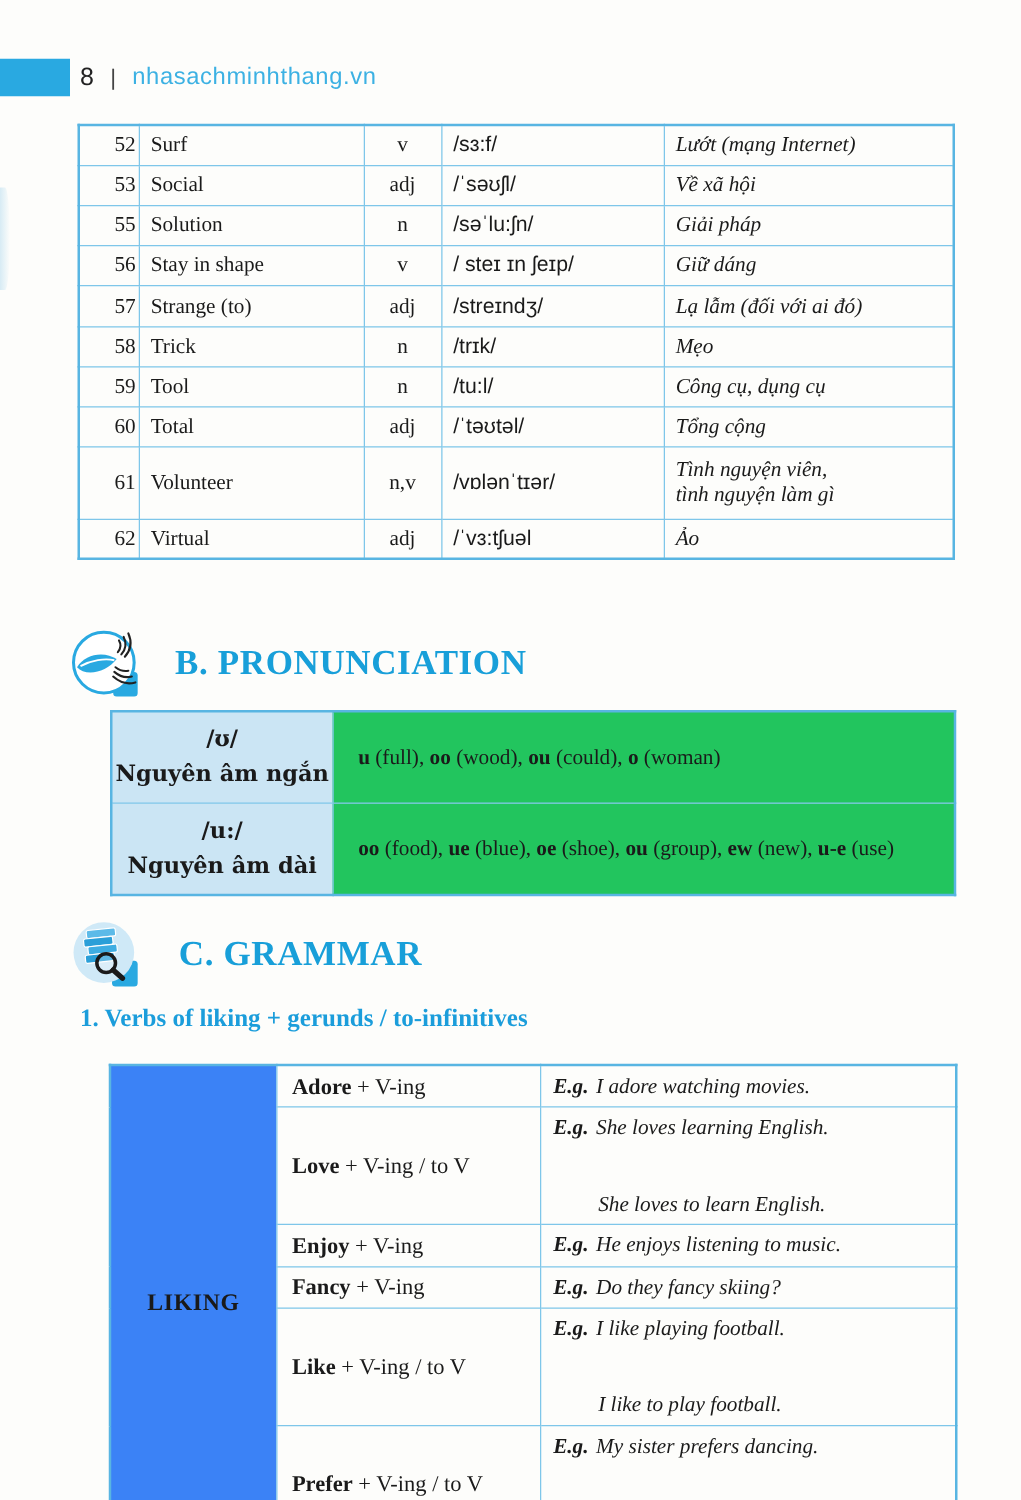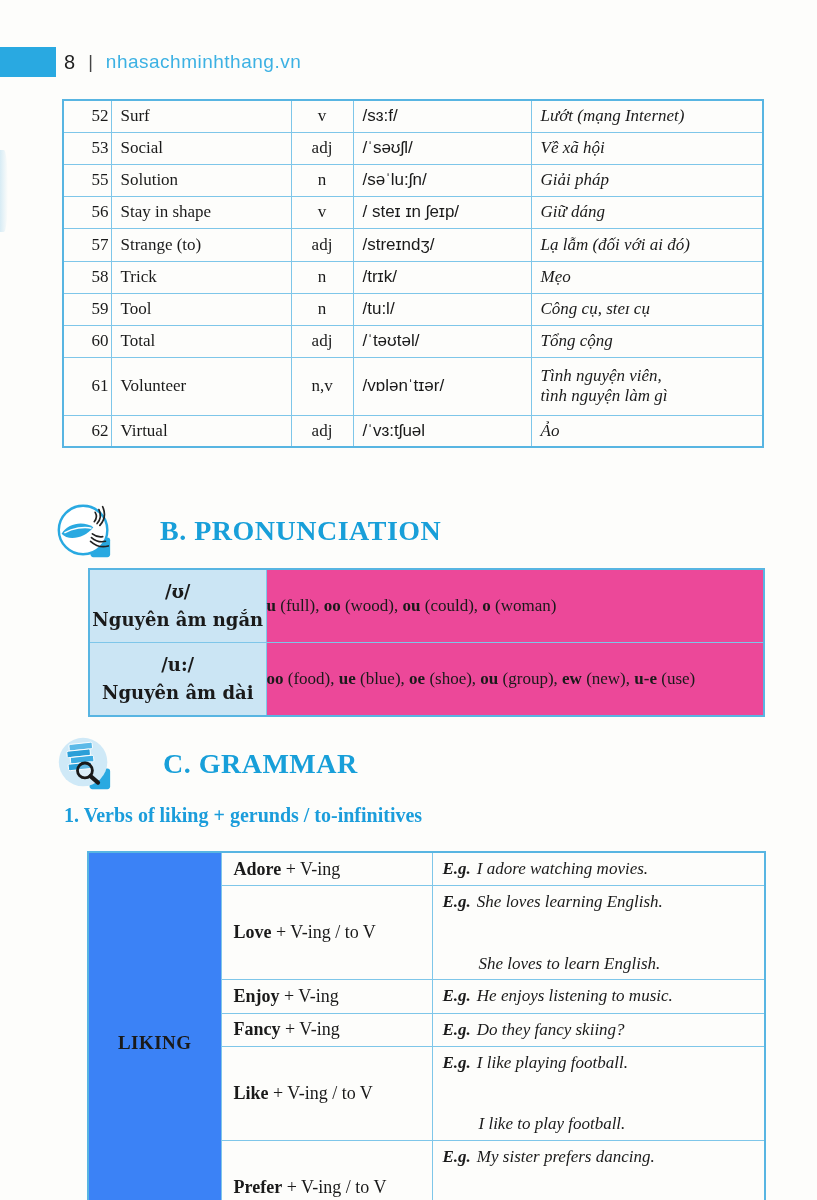--- a/index.html
+++ b/index.html
@@ -24,27 +24,27 @@
   .vocab{position:absolute;left:62px;top:99px;width:700px;font-size:17px;}
   .vocab td{padding:2px 6px;}
   .vocab .c-num{text-align:right;padding:2px 2px;}
   .vocab .c-word{padding-left:9px;}
   .vocab .c-pos{text-align:center;}
   .vocab .c-ipa{padding-left:9px;font-family:Liberation Sans, sans-serif;}
   .vocab .c-mean{padding-left:9px;font-style:italic;}
 
   
   .sec-icon{position:absolute;width:56px;height:56px;}
-  .sec-head{position:absolute;font-size:28px;font-weight:bold;color:#189fd9;letter-spacing:.5px;font-family:"Liberation Serif",serif;margin-left:20px;}
+  .sec-head{position:absolute;font-size:28px;font-weight:bold;color:#189fd9;letter-spacing:.5px;font-family:"Liberation Serif",serif;}
 
   
   .pron{position:absolute;left:88px;top:568px;width:677px;font-size:17px;}
   .pron td{height:70px;}
   .pron .p-left{width:177px;background:#cbe5f4;text-align:center;font-weight:bold;font-size:18px;line-height:1.55;font-family:"DejaVu Serif","Liberation Serif",serif;}
-  .pron .p-right{background:#ec4899;padding-left:0;}
+  .pron .p-right{background:#22c55e;padding-left:20px;}
 
   
   .subhead{position:absolute;left:64px;top:804px;font-size:20px;font-weight:bold;color:#1b9ddb;}
 
   
   .gram{position:absolute;left:87px;top:851px;width:679px;font-size:18px;}
   .gram .g-cat{background:#3b82f6;text-align:center;font-weight:bold;font-size:19px;letter-spacing:.5px;}
   .gram .g-pat{padding-left:12px;}
   .gram .g-ex{padding:3px 6px 3px 10px;font-size:17px;}
   .gram .eg{font-weight:bold;font-style:italic;margin-right:6px;}
@@ -127,21 +127,21 @@
       <td class="c-mean">
             <div>Mẹo</div>
           </td>
     </tr>
     <tr style="height:32px">
       <td class="c-num">59</td>
       <td class="c-word">Tool</td>
       <td class="c-pos">n</td>
       <td class="c-ipa">/tu:l/</td>
       <td class="c-mean">
-            <div>Công cụ, steɪ cụ</div>
+            <div>Công cụ, dụng cụ</div>
           </td>
     </tr>
     <tr style="height:32px">
       <td class="c-num">60</td>
       <td class="c-word">Total</td>
       <td class="c-pos">adj</td>
       <td class="c-ipa">/ˈtəʊtəl/</td>
       <td class="c-mean">
             <div>Tổng cộng</div>
           </td>

